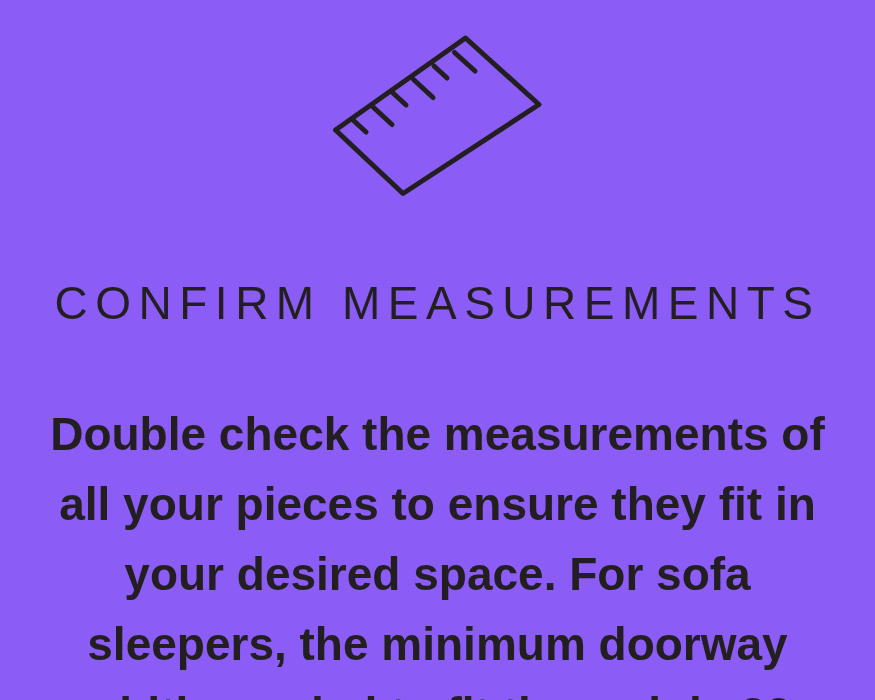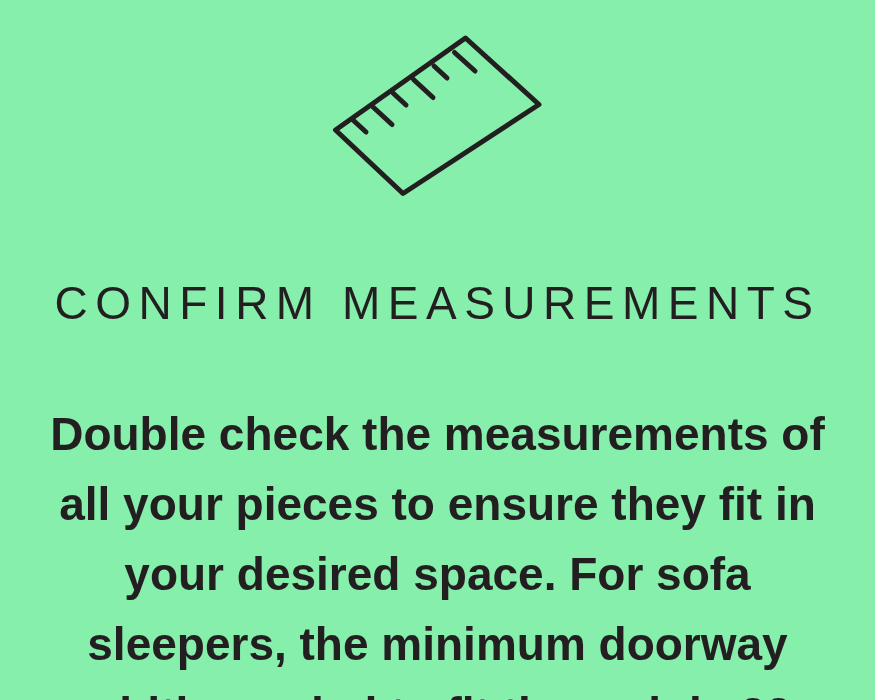--- a/index.html
+++ b/index.html
@@ -16,21 +16,21 @@
   }
   .card {
     width: 875px;
     height: 700px;
     box-sizing: border-box;
     display: flex;
     flex-direction: column;
     align-items: center;
     justify-content: flex-start;
     padding: 26px 28px 0 28px;
-    background: #86efac;
+    background: #8b5cf6;
   }
   .icon-wrap {
     width: 240px;
     height: 190px;
     display: flex;
     align-items: center;
     justify-content: center;
     margin-top: 4px;
   }
   .icon-wrap svg {

